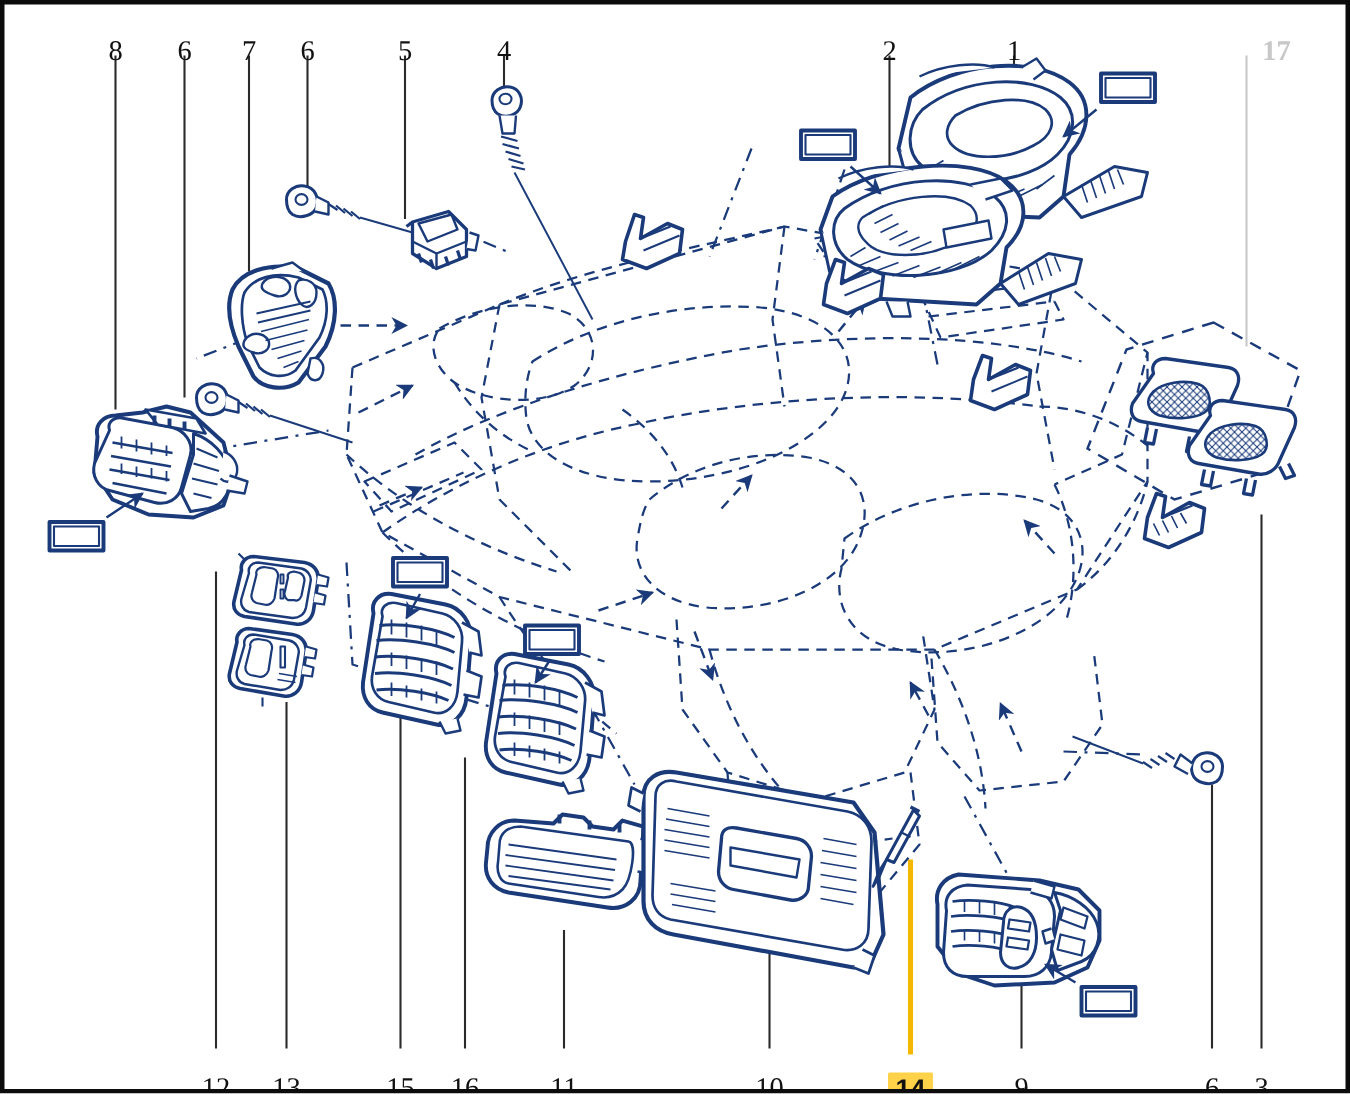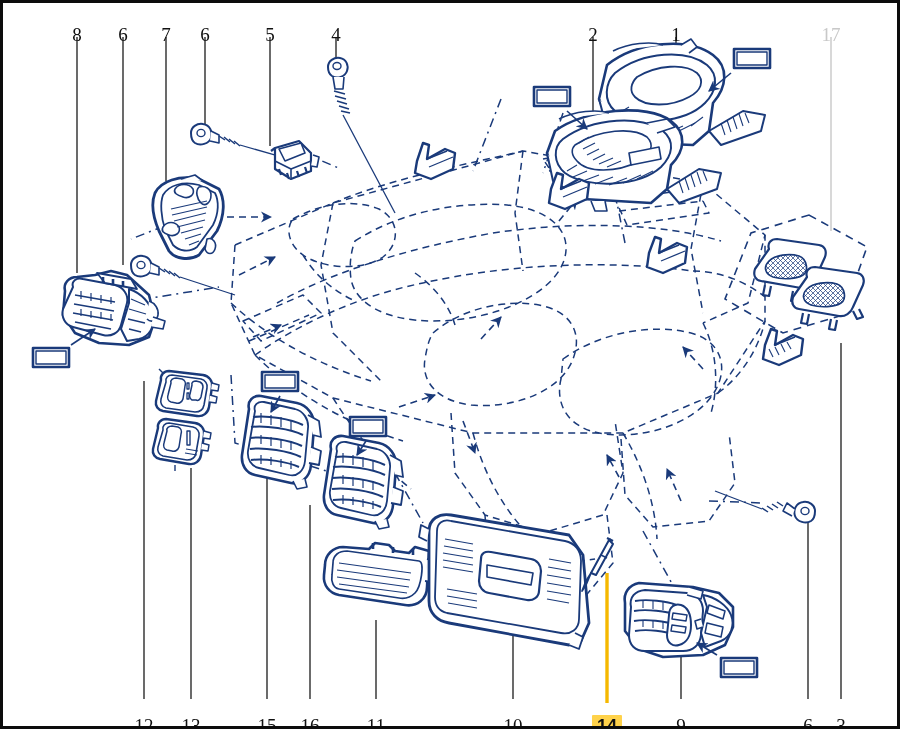--- a/index.html
+++ b/index.html
@@ -595,21 +595,21 @@
 
   <div id="labels-top">
       <div class="lbl" style="left: 74px; top: 22px;">8</div>
       <div class="lbl" style="left: 120px; top: 22px;">6</div>
       <div class="lbl" style="left: 163px; top: 22px;">7</div>
       <div class="lbl" style="left: 202px; top: 22px;">6</div>
       <div class="lbl" style="left: 267px; top: 22px;">5</div>
       <div class="lbl" style="left: 333px; top: 22px;">4</div>
       <div class="lbl" style="left: 590px; top: 22px;">2</div>
       <div class="lbl" style="left: 673px; top: 22px;">1</div>
-      <div class="lbl muted" style="left: 828px; top: 22px;">17</div>
+      <div class="lbl muted" style="left: 848px; top: 22px; font-weight: bold;">17</div>
     </div>
   <div id="labels-bottom">
       <div class="lbl" style="left: 141px; top: 713px;">12</div>
       <div class="lbl" style="left: 188px; top: 713px;">13</div>
       <div class="lbl" style="left: 264px; top: 713px;">15</div>
       <div class="lbl" style="left: 307px; top: 713px;">16</div>
       <div class="lbl" style="left: 373px; top: 713px;">11</div>
       <div class="lbl" style="left: 510px; top: 713px;">10</div>
       <div class="lbl hl" style="left: 604px; top: 712px;">14</div>
       <div class="lbl" style="left: 678px; top: 713px;">9</div>

